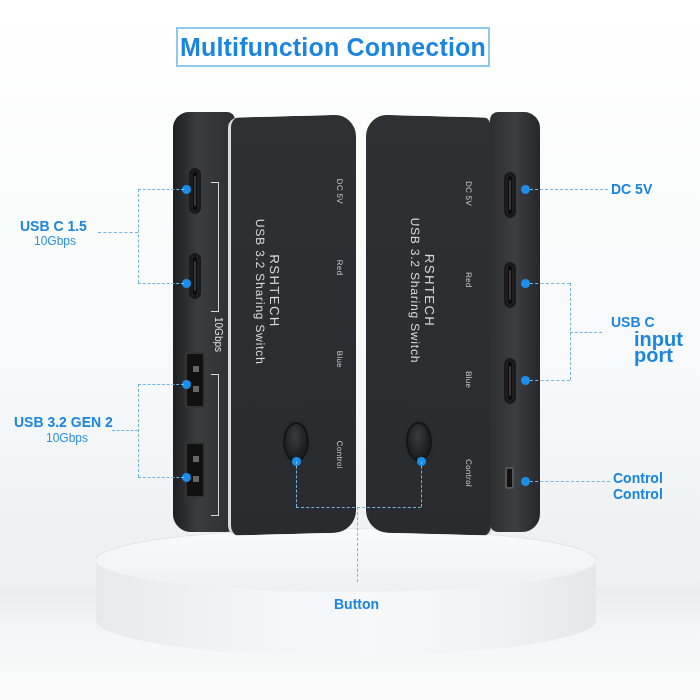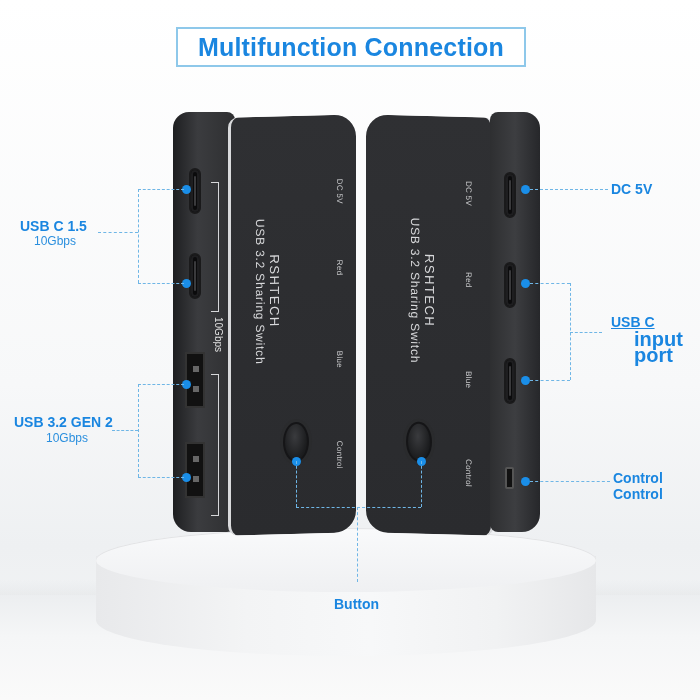--- a/index.html
+++ b/index.html
@@ -3,21 +3,21 @@
 <meta charset="utf-8">
 <style>
   * { box-sizing: border-box; margin: 0; padding: 0; }
   html, body { width: 700px; height: 700px; overflow: hidden; }
   body {
     position: relative;
     background: linear-gradient(180deg, #ffffff 0%, #f7f8f9 55%, #eef0f2 78%, #f4f5f6 100%);
     font-family: "Liberation Sans", sans-serif;
   }
   .title-box {
-    position: absolute; left: 176px; top: 27px; width: 350px; height: 40px;
+    position: absolute; left: 176px; top: 27px; width: 314px; height: 40px;
     border: 2px solid #8ec8ea; background: #fff;
     display: flex; align-items: center; justify-content: center;
   }
   .title-text {
     font-family: "Liberation Sans", sans-serif; font-weight: bold; font-size: 25px;
     color: #1a86e0; letter-spacing: 0.2px;
   }
   
   .floor {
     position: absolute; left: 0; top: 595px; width: 700px; height: 105px;
@@ -199,21 +199,21 @@
 <div class="dot" style="left:521px; top:185px;"></div>
 <div class="dash-h" style="left:530px; top:189px; width:78px;"></div>
 <div class="label" style="left:611px; top:181px; font-size:14px;">DC 5V</div>
 
 <div class="dot" style="left:521px; top:279px;"></div>
 <div class="dot" style="left:521px; top:376px;"></div>
 <div class="dash-h" style="left:530px; top:283px; width:40px;"></div>
 <div class="dash-h" style="left:530px; top:380px; width:40px;"></div>
 <div class="dash-v" style="left:570px; top:283px; height:97px;"></div>
 <div class="dash-h" style="left:570px; top:332px; width:32px;"></div>
-<div class="label" style="left:611px; top:314px; font-size:14px;text-decoration:underline;">USB C</div>
+<div class="label" style="left:611px; top:314px; font-size:14px;">USB C</div>
 <div class="label" style="left:634px; top:331px; font-size:20px;">input port</div>
 
 <div class="dot" style="left:521px; top:477px;"></div>
 <div class="dash-h" style="left:530px; top:481px; width:80px;"></div>
 <div class="label" style="left:613px; top:470px; font-size:14px;">Control</div>
 <div class="label" style="left:613px; top:486px; font-size:14px;">Control</div>
 
 <div class="dot" style="left:292px; top:457px;"></div>
 <div class="dot" style="left:417px; top:457px;"></div>
 <div class="dash-v" style="left:296px; top:461px; height:46px;"></div>

